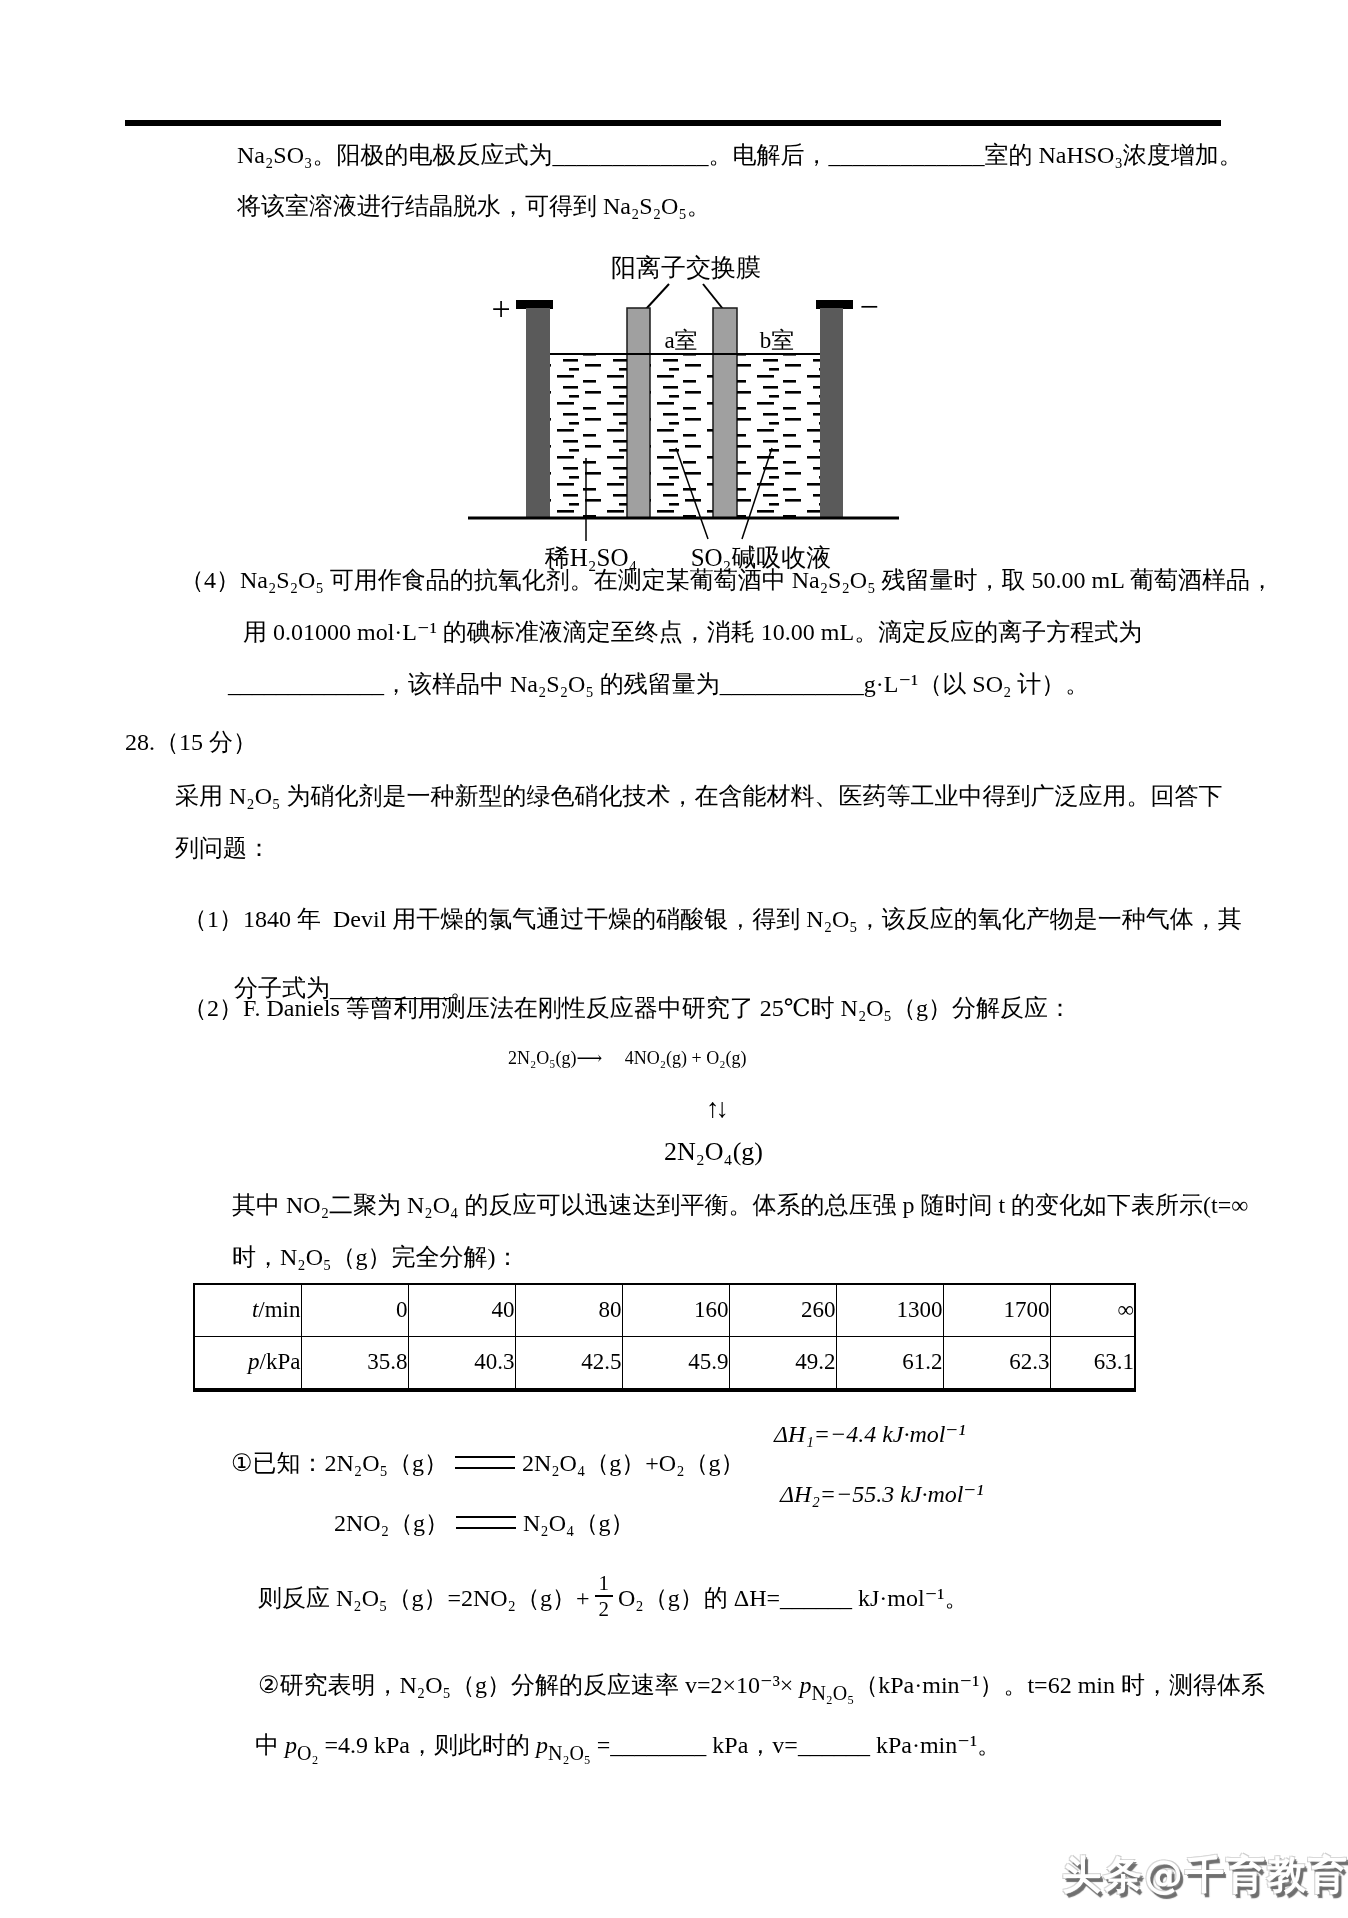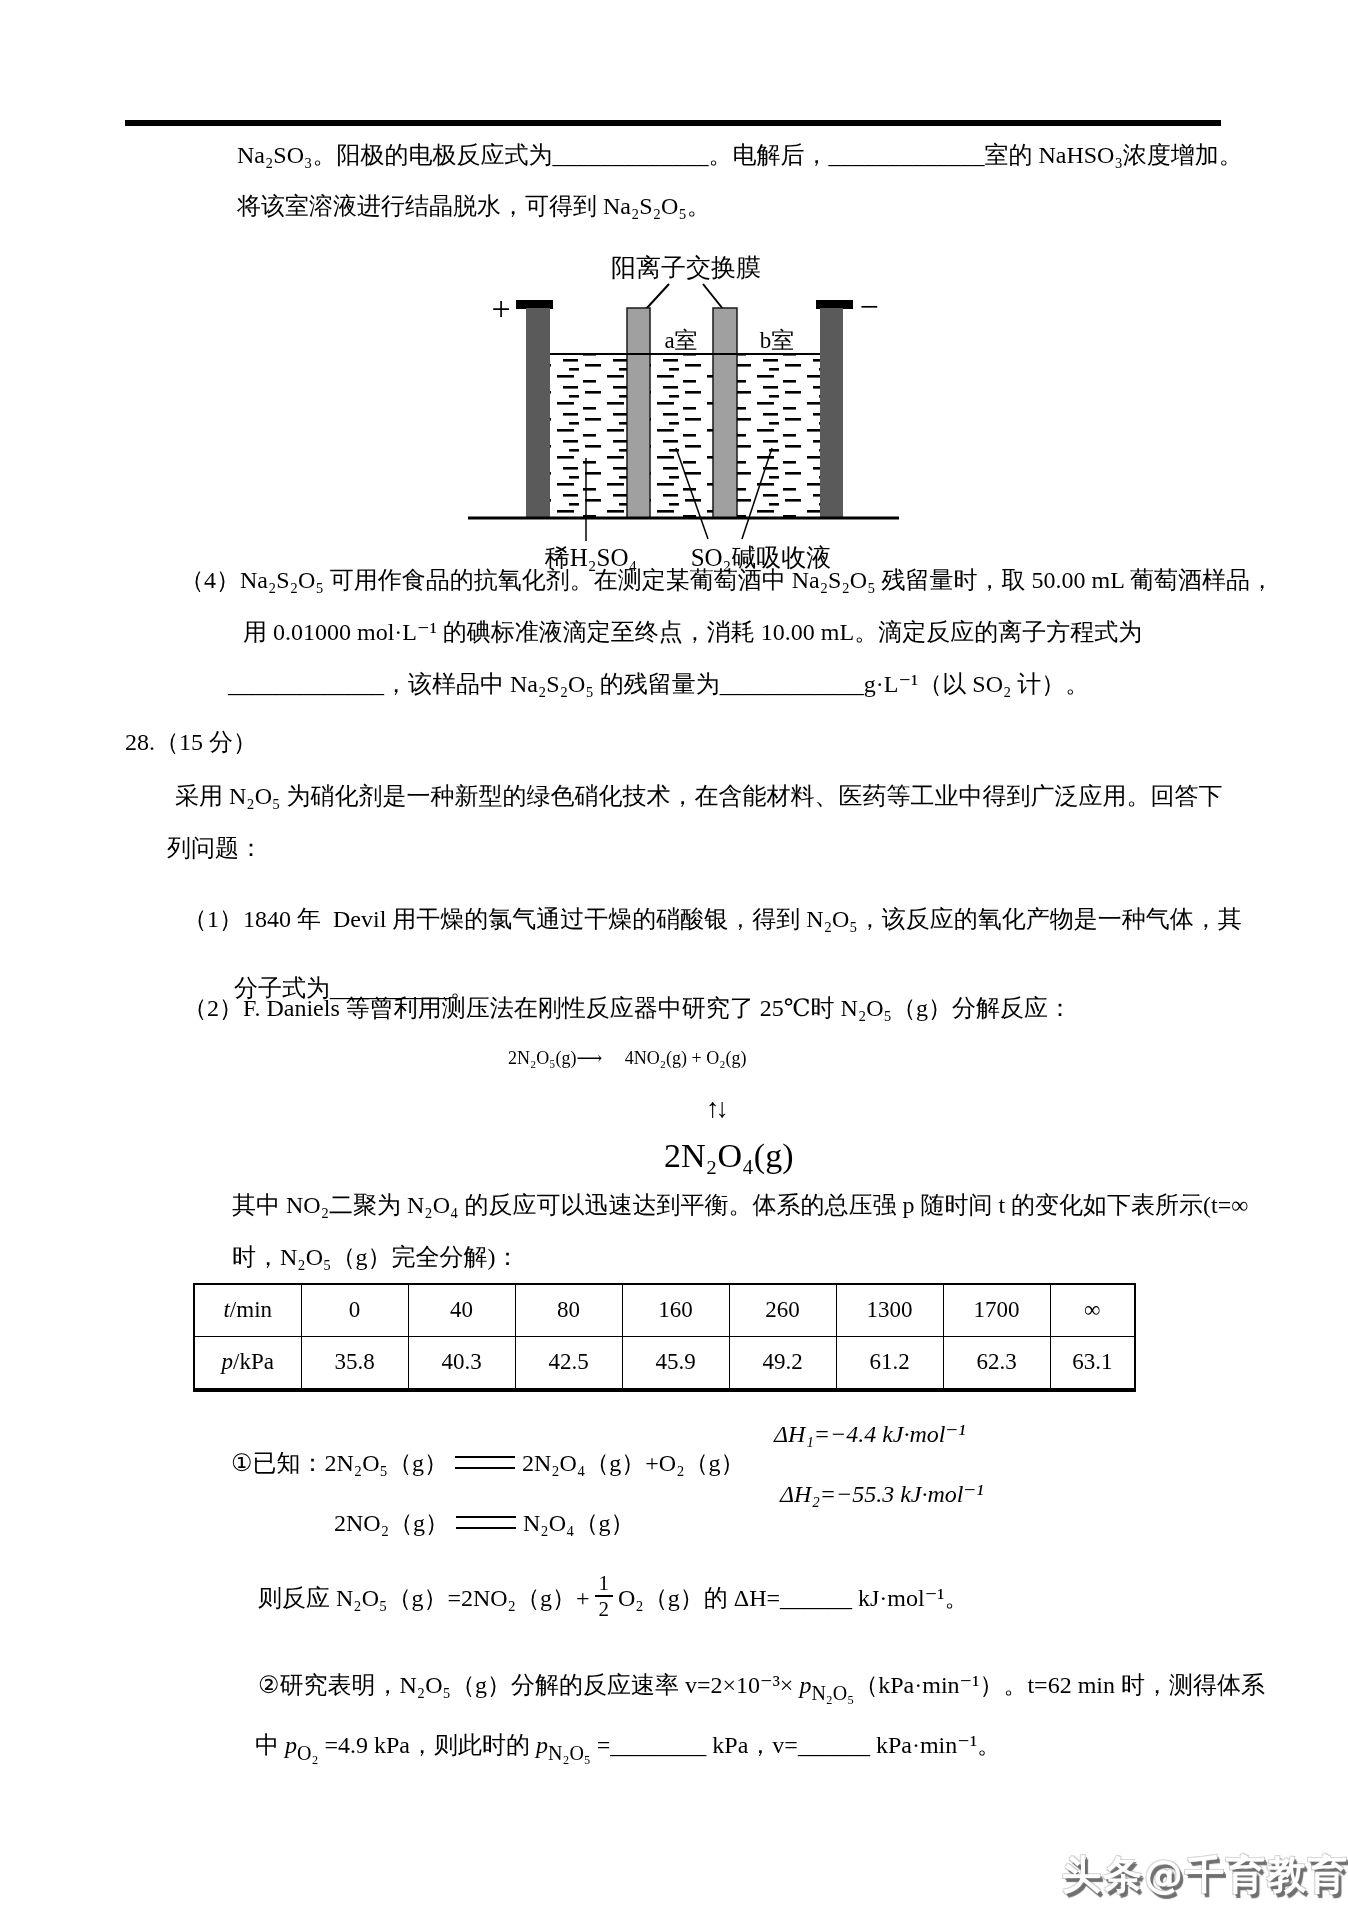--- a/index.html
+++ b/index.html
@@ -20,21 +20,21 @@
             vertical-align:middle; margin:0 7px 5px 7px; }
   
   .frac { display:inline-block; vertical-align:middle; text-align:center;
           font-size:21px; line-height:1.15; margin:0 5px 8px 5px; }
   .frac .num { display:block; padding:0 4px; }
   .frac .den { display:block; border-top:2px solid #000; padding:0 4px; }
   .dh { position:absolute; top:0;font-style:italic; }
   
   .ptable { position:absolute; left:193px; top:1283px; border-collapse:collapse;
             border:2.5px solid #000; border-bottom:4px solid #000; table-layout:fixed; }
-  .ptable td { border:1.5px solid #000; text-align:center; vertical-align:middle;
+  .ptable td { border:1.5px solid #000; text-align:right; vertical-align:middle;
                font-size:23px; padding:0; }
   svg text { font-family:"Liberation Serif","DejaVu Serif","DejaVu Sans",serif; fill:#000; }
   .wm { position:absolute; left:1062px; top:1848px; font-size:39px; font-weight:bold;
         font-family:"DejaVu Sans","Liberation Sans",sans-serif; color:#ffffff; letter-spacing:2px;
         text-shadow: 3px 4px 1px #6f6f6f, -1px -1px 0 #d9d9d9, 1px -1px 0 #cccccc,
                      -1px 1px 0 #cccccc, 2px 2px 0 #8a8a8a; }
 </style>
 </head>
 <body>
 
@@ -88,29 +88,29 @@
     <text x="136" y="330" font-size="25" text-anchor="middle">稀H₂SO₄</text>
     <text x="306" y="330" font-size="25" text-anchor="middle">SO₂碱吸收液</text>
   </svg>
 
   <div class="ln" style="left:180px; top:566px;">（4）Na₂S₂O₅ 可用作食品的抗氧化剂。在测定某葡萄酒中 Na₂S₂O₅ 残留量时，取 50.00 mL 葡萄酒样品，</div>
   <div class="ln" style="left:243px; top:618px;">用 0.01000 mol·L⁻¹ 的碘标准液滴定至终点，消耗 10.00 mL。滴定反应的离子方程式为</div>
   <div class="ln" style="left:228px; top:670px;">_____________，该样品中 Na₂S₂O₅ 的残留量为____________g·L⁻¹（以 SO₂ 计）。</div>
 
   <div class="ln" style="left:125px; top:728px;">28.（15 分）</div>
   <div class="ln" style="left:175px; top:782px;">采用 N₂O₅ 为硝化剂是一种新型的绿色硝化技术，在含能材料、医药等工业中得到广泛应用。回答下</div>
-  <div class="ln" style="left:167px; top:834px;">列问题：</div>
+  <div class="ln" style="left:175px; top:834px;">列问题：</div>
 
   <div class="ln" style="left:183px; top:890px;margin-top:15px;">（1）1840 年  Devil 用干燥的氯气通过干燥的硝酸银，得到 N₂O₅，该反应的氧化产物是一种气体，其</div>
   <div class="ln" style="left:234px; top:974px;">分子式为__________。</div>
   <div class="ln" style="left:183px; top:994px;">（2）F. Daniels 等曾利用测压法在刚性反应器中研究了 25℃时 N₂O₅（g）分解反应：</div>
 
   <div class="ln" style="left:508px; top:1048px; font-size:18px;">2N₂O₅(g)⟶　 4NO₂(g) + O₂(g)</div>
   <div class="ln" style="left:706px; top:1092px; font-size:27px; letter-spacing:-4px;">↑↓</div>
-  <div class="ln" style="left:664px; top:1136px; font-size:34px;">2N₂O₄(g)</div>
+  <div class="ln" style="left:664px; top:1136px; font-size:26px;">2N₂O₄(g)</div>
 
   <div class="ln" style="left:232px; top:1191px;">其中 NO₂二聚为 N₂O₄ 的反应可以迅速达到平衡。体系的总压强 p 随时间 t 的变化如下表所示(t=∞</div>
   <div class="ln" style="left:232px; top:1243px;">时，N₂O₅（g）完全分解)：</div>
 
   <table class="ptable">
     <colgroup>
       <col style="width:107px">
         <col style="width:107px">
         <col style="width:107px">
       <col style="width:107px">

